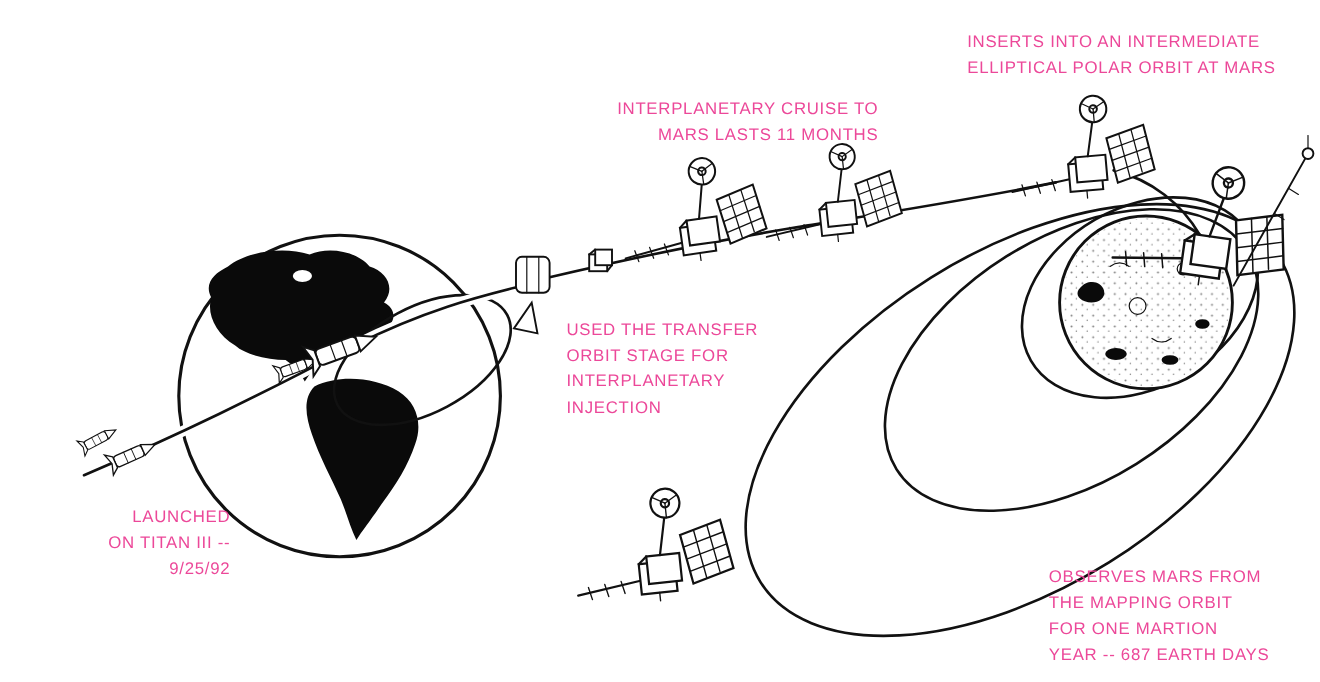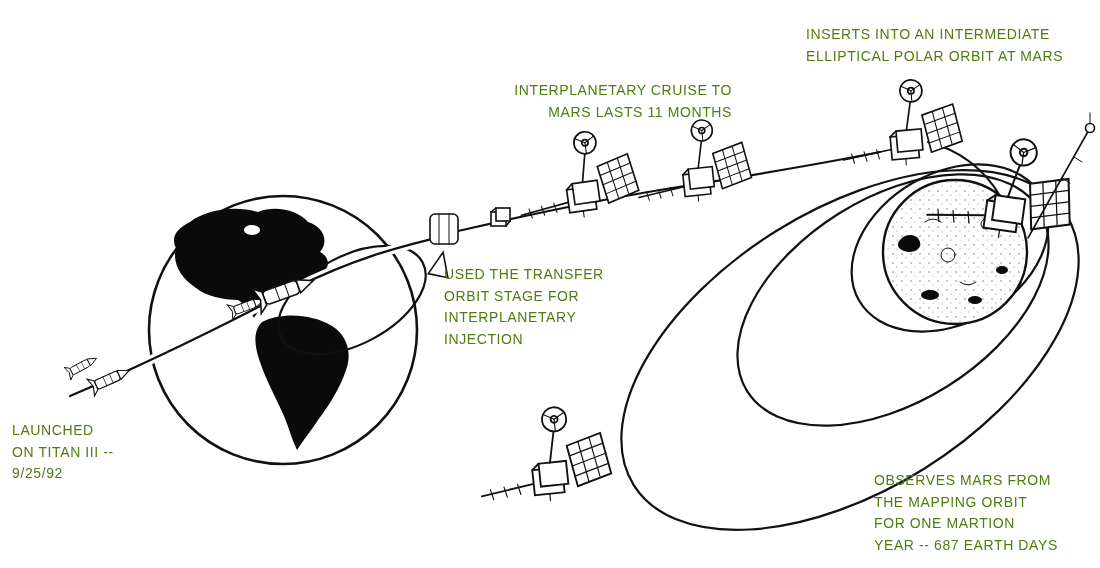--- a/index.html
+++ b/index.html
@@ -1,22 +1,22 @@
 <!DOCTYPE html>
 <html><head>
 <meta charset="utf-8">
 <style>
   html,body{margin:0;padding:0;background:#ffffff;}
   .stage{position:relative;width:1100px;height:568px;background:#ffffff;
          font-family:"Liberation Sans",sans-serif;overflow:hidden;}
-  .label{position:absolute;white-space:pre-line;color:#4d7c0f;font-size:14px;
+  .label{position:absolute;white-space:pre-line;color:#ec4899;font-size:14px;
          line-height:1.55;letter-spacing:0.6px;}
-  #label-launch{left:12px;top:420px;width:180px;}
+  #label-launch{left:12px;top:420px;width:180px;text-align:right;}
   #label-cruise{left:472px;top:80px;width:260px;text-align:right;}
-  #label-transfer{left:444px;top:264px;width:220px;}
+  #label-transfer{left:472px;top:264px;width:220px;}
   #label-insertion{left:806px;top:24px;width:290px;}
   #label-mapping{left:874px;top:470px;width:230px;}
   svg .ln{stroke:#111;stroke-width:1.6;fill:none;stroke-linecap:round;}
   svg .thin{stroke-width:1;}
   svg .wh{fill:#fff;stroke:#111;stroke-width:1.6;}
   svg .orb{fill:none;stroke:#111;stroke-width:2.2;}
   svg .case{fill:none;stroke:#fff;stroke-width:9;stroke-linecap:round;}
   svg .traj{fill:none;stroke:#111;stroke-width:2.2;stroke-linecap:round;}
   svg .land{fill:#0a0a0a;stroke:none;}
 </style>

